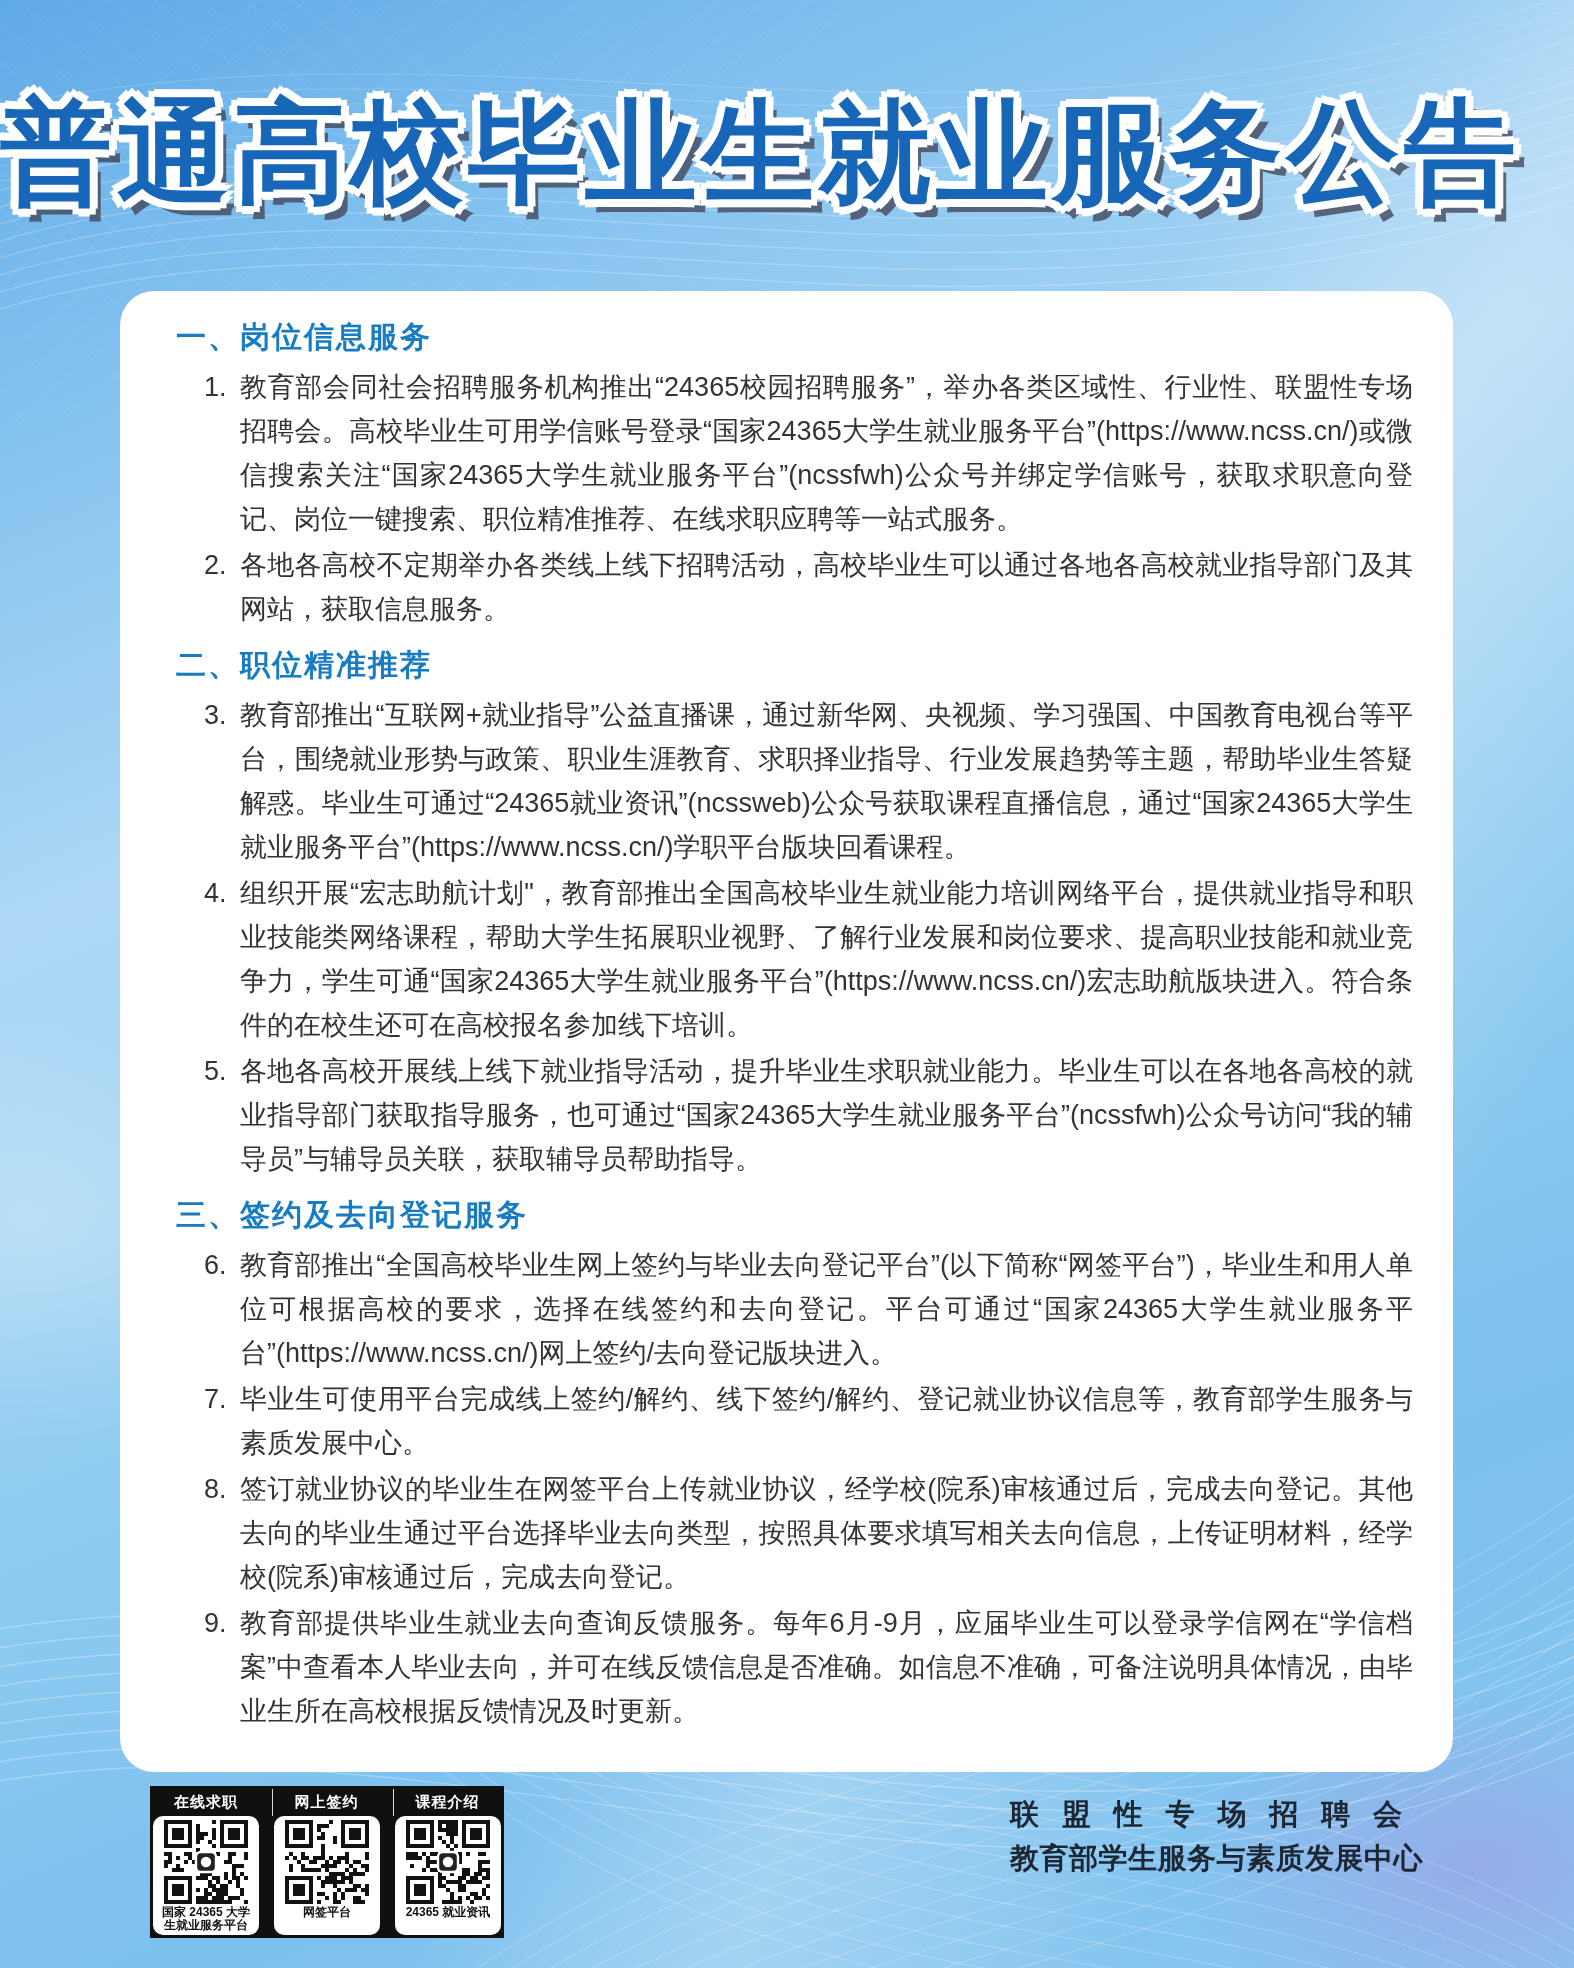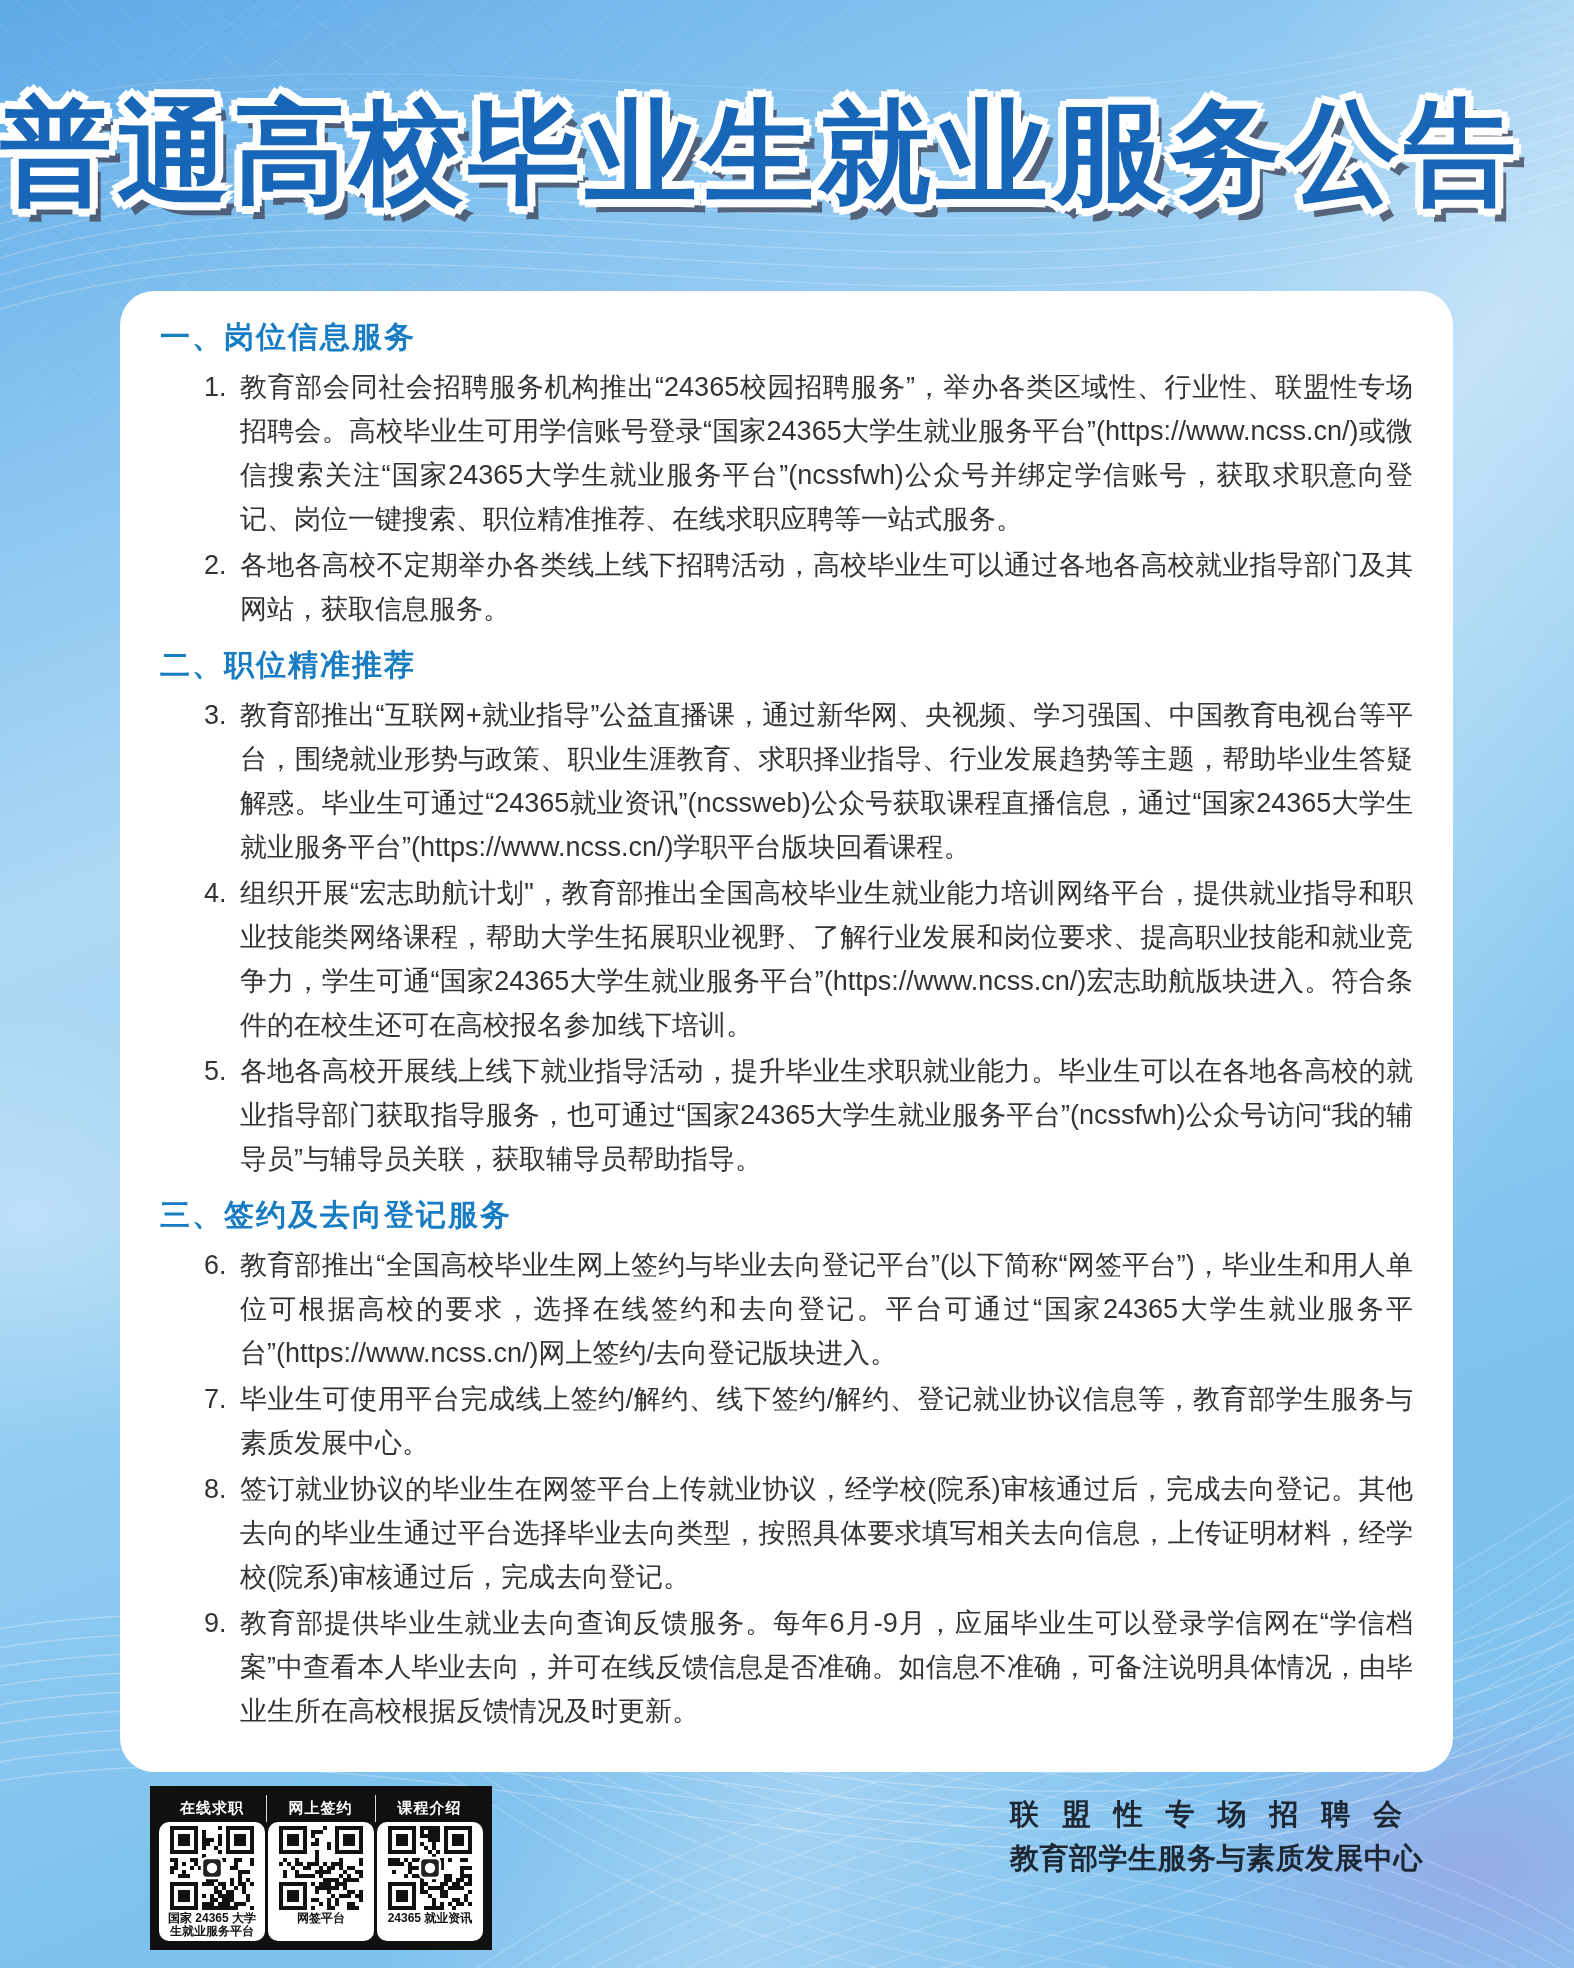--- a/index.html
+++ b/index.html
@@ -25,35 +25,35 @@
       -8px 0 0 #fff, 8px 0 0 #fff, 0 -8px 0 #fff, 0 8px 0 #fff,
       11px 13px 0 rgba(66,72,92,0.80);
     white-space:nowrap;
   }
   .card{
     position:absolute;left:120px;top:291px;width:1333px;height:1481px;
     background:#ffffff;border-radius:34px;overflow:hidden;
     padding:26px 40px 0 40px;box-sizing:border-box;
   }
   .sec-heading{
-    margin:14px 0 8px 0;font-size:30px;line-height:40px;font-weight:700;
+    margin:14px 0 8px 16px;font-size:30px;line-height:40px;font-weight:700;
     color:var(--heading-blue,#187cc2);letter-spacing:2px;
   }
   .section:first-child .sec-heading{margin-top:0;}
   .item{
     display:flex;align-items:flex-start;
     padding-left:44px;margin:0 0 2px 0;
     font-size:27px;line-height:44px;color:var(--body-text,#333);
   }
   .item .num{flex:0 0 36px;text-align:left;}
   .item .txt{flex:1;text-align:justify;text-justify:inter-ideograph;}
   .qr-panel{
     position:absolute;left:150px;top:1786px;
     background:var(--qr-bg,#101010);
-    display:flex;gap:3px;padding:9px;box-sizing:border-box;
+    display:flex;gap:15px;padding:3px;box-sizing:border-box;
   }
   .qr-col{width:106px;display:flex;flex-direction:column;}
   .qr-head{
     height:27px;display:flex;align-items:center;justify-content:center;
     color:#fff;font-size:15px;font-weight:700;letter-spacing:1px;
     border-left:1px solid rgba(255,255,255,0.85);margin-left:-2px;
   }
   .qr-col:first-child .qr-head{border-left:none;margin-left:0;}
   .qr-body{
     background:#fff;flex:1;display:flex;flex-direction:column;align-items:center;

